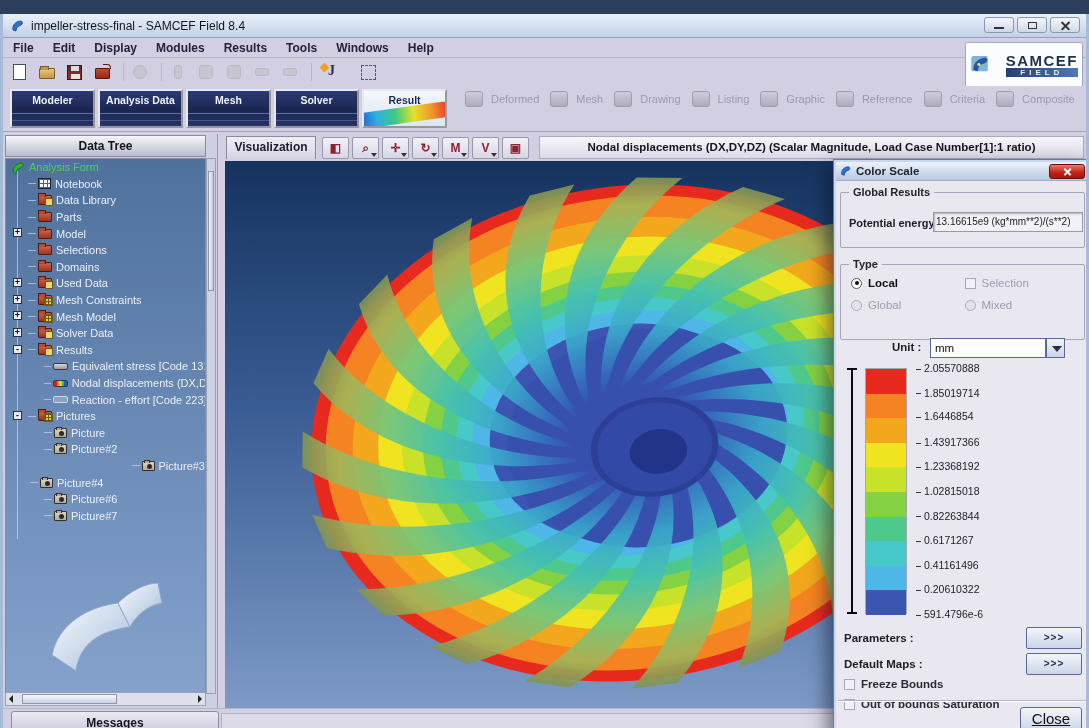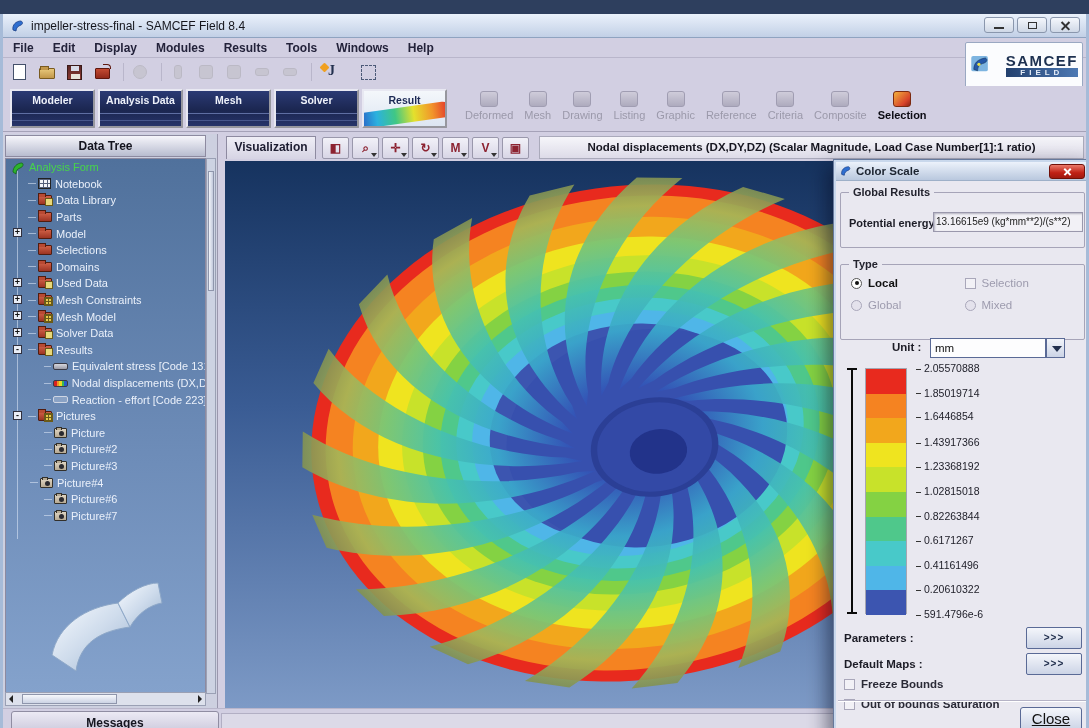--- a/index.html
+++ b/index.html
@@ -64,21 +64,21 @@
   .module-tab::before { content:""; position:absolute; left:0; right:0; top:29px; height:1px; background:rgba(140,160,220,.35); }
   .module-tab-label { position:absolute; top:3px; width:100%; text-align:center; font-size:10.5px; color:#eef1fa; font-weight:600; }
   .module-tab.active { background:linear-gradient(#f4f7fb,#dde6f2); }
   .module-tab.active .module-tab-label { color:#1d2a55; }
   .module-tab.active::before { content:""; position:absolute; left:-6px; right:-6px; top:16px; height:16px;
     background:linear-gradient(90deg,#2050c0,#22aede,#37c57f,#e4e022,#f29020,#e02020); transform:rotate(-8deg); border-radius:8px; opacity:.95; }
   .module-tab.active::after { display:none; }
 
   
   .result-toolbar { position:absolute; left:462px; top:5px; display:flex; gap:11px; }
-  .rt-btn { display:flex; flex-direction:column; align-items:center; gap:2px; }
+  .rt-btn { display:flex; flex-direction:row; align-items:center; gap:8px; }
   .rt-ico { width:18px; height:16px; border-radius:3px; background:linear-gradient(#cfccda,#aeabbe); border:1px solid #a09db2; }
   .rt-btn .rt-label { font-size:11px; color:#9b99aa; }
   .rt-btn.enabled .rt-label { color:#0c0c14; font-weight:bold; }
   .rt-btn.enabled .rt-ico { background:linear-gradient(135deg,#f2b23c 0%,#d8442a 70%,#8c2418 100%); border:1px solid #7c2a10; }
 
   
   .left-panel { position:absolute; left:0; top:120px; width:215px; height:574px; background:#cdd0e0; border-right:1px solid #9a97ad; }
   .tree-header { position:absolute; left:2px; top:1px; width:201px; height:22px;
     background:linear-gradient(#f6f6fb,#b8bccf); border:1px solid #8d8aa0; text-align:center;
     font-size:12px; font-weight:bold; color:#14141e; line-height:20px; }
@@ -438,21 +438,21 @@
         <div class="tree-row" style="padding-left: 38px;">
           <i class="dash"></i>
           <span class="t-ico ti-camera"></span>
           <span class="tree-label">Picture</span>
         </div>
         <div class="tree-row" style="padding-left: 38px;">
           <i class="dash"></i>
           <span class="t-ico ti-camera"></span>
           <span class="tree-label">Picture#2</span>
         </div>
-        <div class="tree-row" style="padding-left: 38px;">
+        <div class="tree-row" style="padding-left: 38px; justify-content: flex-end;">
           <i class="dash"></i>
           <span class="t-ico ti-camera"></span>
           <span class="tree-label">Picture#3</span>
         </div>
         <div class="tree-row" style="padding-left: 24px;">
           <i class="dash"></i>
           <span class="t-ico ti-camera"></span>
           <span class="tree-label">Picture#4</span>
         </div>
         <div class="tree-row" style="padding-left: 38px;">

